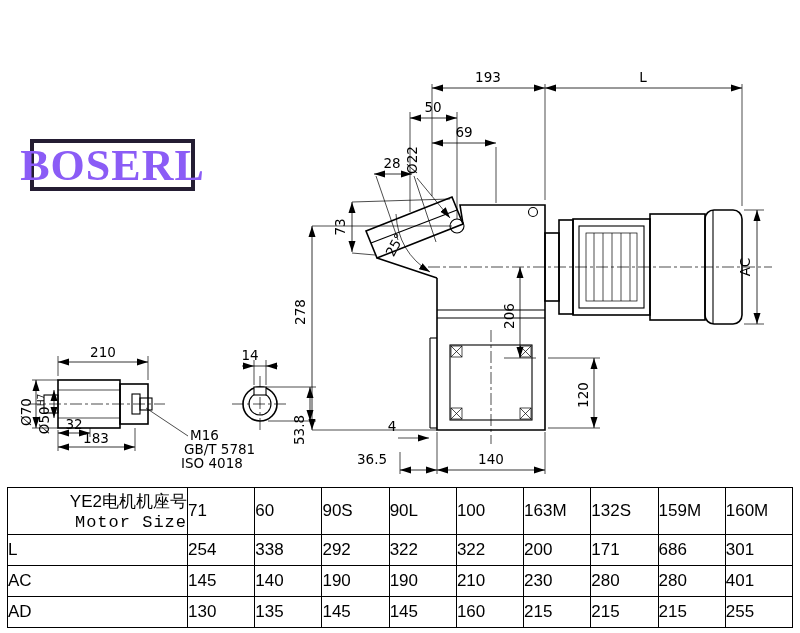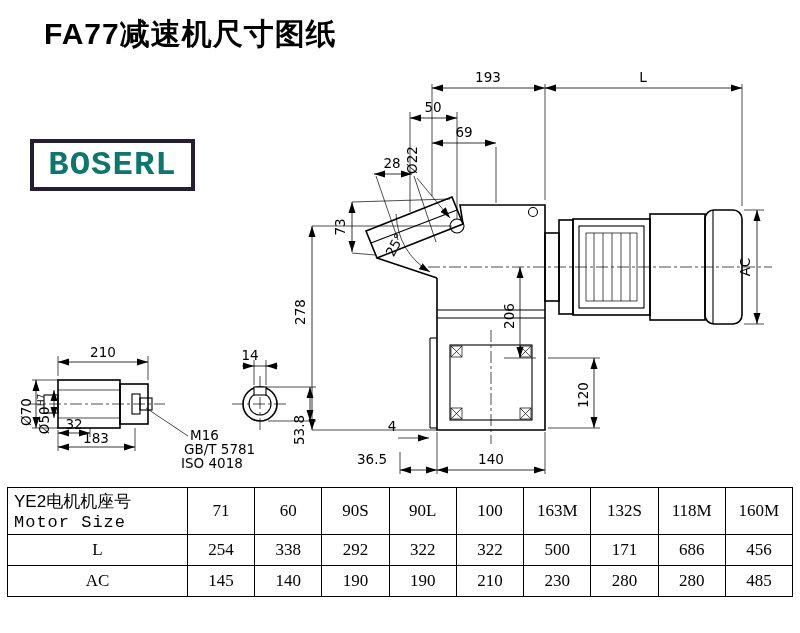--- a/index.html
+++ b/index.html
@@ -1,34 +1,34 @@
 <!DOCTYPE html>
 <html><head>
 <meta charset="utf-8">
 <style>
   html,body{margin:0;padding:0;background:#fff;}
   body{width:800px;height:633px;font-family:"Liberation Sans",sans-serif;color:#000;}
   .page{position:relative;width:800px;height:633px;background:#fff;overflow:hidden;}
   .title{position:absolute;left:44px;top:14px;font-size:30px;font-weight:bold;letter-spacing:1px;white-space:nowrap;}
   .logo{position:absolute;left:30px;top:139px;width:157px;height:44px;border:4px solid #241d33;background:#fff;display:flex;align-items:center;justify-content:center;}
-  .logo-text{font-family:Liberation Mono, monospace;font-size:34px;font-weight:600;color:#0f766e;letter-spacing:1px;}
+  .logo-text{font-family:Liberation Serif, serif;font-size:44px;font-weight:600;color:#8b5cf6;letter-spacing:1px;}
   svg{position:absolute;left:0;top:0;}
   .ol{fill:none;stroke:#000;stroke-width:1.6;}
   .ol2{fill:none;stroke:#000;stroke-width:1.1;}
   .thin{fill:none;stroke:#000;stroke-width:0.7;}
   .cl{fill:none;stroke:#000;stroke-width:0.7;stroke-dasharray:12 3 3 3;}
   .dim{fill:none;stroke:#000;stroke-width:0.8;}
   .kw{fill:#fff;stroke:#000;stroke-width:1.1;}
   .dimt{font:13.5px "DejaVu Sans",sans-serif;fill:#000;}
   .sup{font-size:9px;}
   table.spec{position:absolute;left:7px;top:487px;width:786px;border-collapse:collapse;table-layout:fixed;background:#fff;}
-  .spec td{border:1px solid #000;text-align:center;vertical-align:middle;font-family:Liberation Serif, serif;font-size:17px;padding:0;}
+  .spec td{border:1px solid #000;vertical-align:middle;font-family:Liberation Sans, sans-serif;font-size:17px;padding:0;}
   .spec tr.hrow td{height:46px;}
   .spec tr.drow td{height:30px;}
-  .spec td.hfirst{text-align:left;padding-left:6px;font-family:"Liberation Sans",sans-serif;margin-top:32px;}
+  .spec td.hfirst{text-align:right;padding-left:6px;font-family:"Liberation Sans",sans-serif;margin-top:32px;}
   .spec td.hfirst .mono{font-family:Liberation Mono, monospace;letter-spacing:1px;}
 </style>
 </head>
 <body>
 
 <div class="page">
 
   <svg width="800" height="486" viewBox="0 0 800 486">
     <defs>
       <marker id="ar" markerUnits="userSpaceOnUse" markerWidth="12" markerHeight="9" viewBox="0 0 12 9" refX="11" refY="4.5" orient="auto-start-reverse">
@@ -204,21 +204,20 @@
       <line class="dim" x1="437" y1="470" x2="545" y2="470" marker-start="url(#ar)" marker-end="url(#ar)"></line>
       <text class="dimt" text-anchor="middle" x="491" y="464">140</text>
 
       <line class="thin" x1="744" y1="210" x2="764" y2="210"></line>
       <line class="thin" x1="744" y1="324" x2="764" y2="324"></line>
       <line class="dim" x1="757" y1="210" x2="757" y2="324" marker-start="url(#ar)" marker-end="url(#ar)"></line>
       <text class="dimt" text-anchor="middle" transform="rotate(-90 750 267)" x="750" y="267">AC</text>
     </g>
   </svg>
 
-  <div class="title">FA77减速机尺寸图纸</div>
 
   <div class="logo">
     <span class="logo-text">BOSERL</span>
   </div>
 
   <table class="spec">
     <colgroup>
       <col style="width:180px">
       <col>
         <col>
@@ -236,43 +235,55 @@
           <div>YE2电机机座号</div>
           <div class="mono">Motor Size</div>
         </td>
         <td>71</td>
         <td>60</td>
         <td>90S</td>
         <td>90L</td>
         <td>100</td>
         <td>163M</td>
         <td>132S</td>
-        <td>118M</td>
+        <td>159M</td>
         <td>160M</td>
       </tr>
       <tr class="drow">
         <td>L</td>
         <td>254</td>
         <td>338</td>
         <td>292</td>
         <td>322</td>
         <td>322</td>
-        <td>500</td>
+        <td>200</td>
         <td>171</td>
         <td>686</td>
-        <td>456</td>
+        <td>301</td>
       </tr>
       <tr class="drow">
         <td>AC</td>
         <td>145</td>
         <td>140</td>
         <td>190</td>
         <td>190</td>
         <td>210</td>
         <td>230</td>
         <td>280</td>
         <td>280</td>
-        <td>485</td>
+        <td>401</td>
+      </tr>
+      <tr class="drow">
+        <td>AD</td>
+        <td>130</td>
+        <td>135</td>
+        <td>145</td>
+        <td>145</td>
+        <td>160</td>
+        <td>215</td>
+        <td>215</td>
+        <td>215</td>
+        <td>255</td>
       </tr>
     </tbody>
   </table>
 
 </div>
 
 </body></html>

